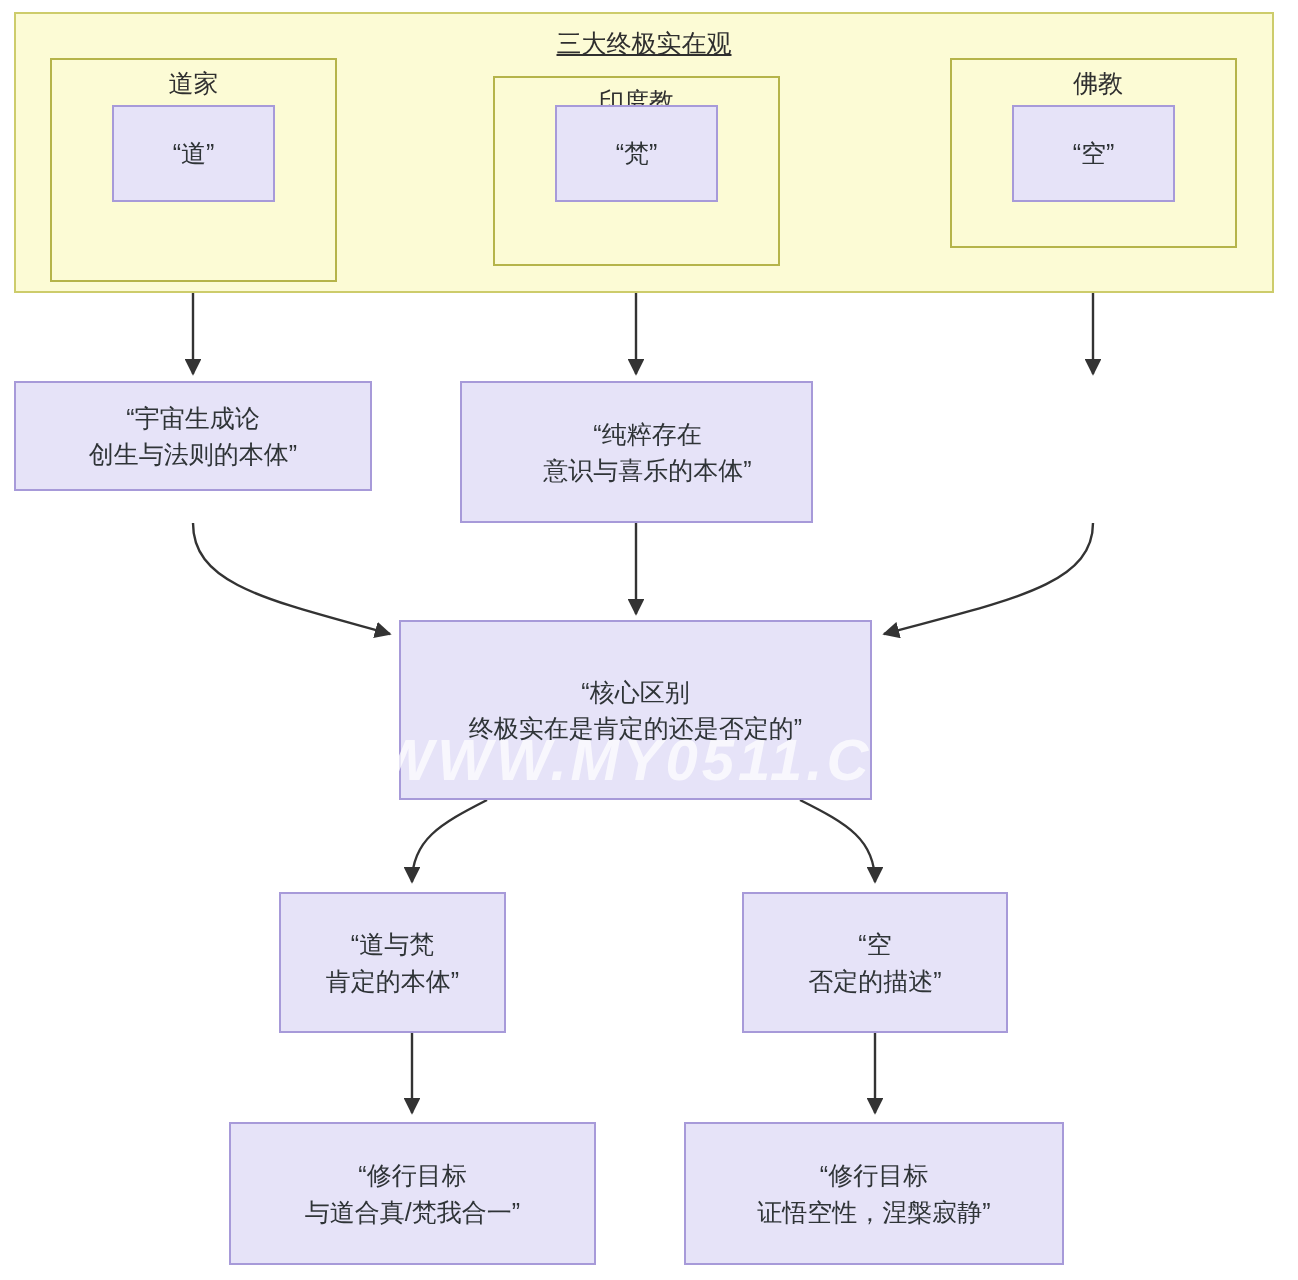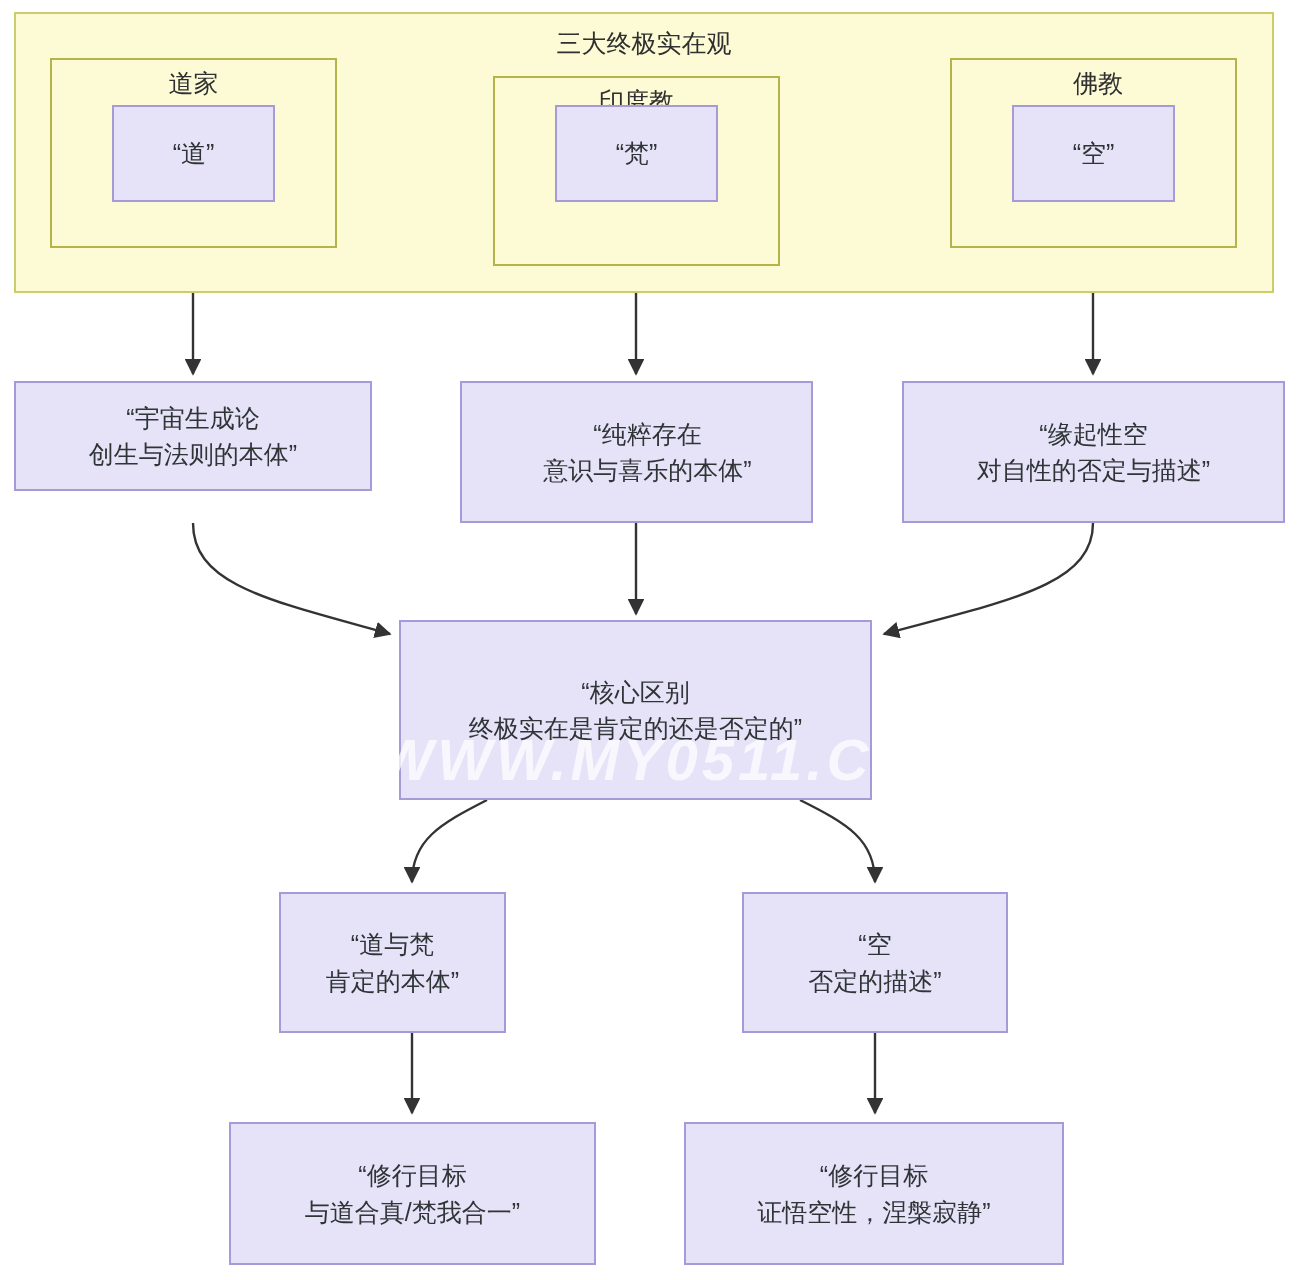--- a/index.html
+++ b/index.html
@@ -109,45 +109,43 @@
     <path d="M 487 800 C 440 824, 412 840, 412 882" stroke="#333333" stroke-width="2.4" fill="none" marker-end="url(#arrow)"></path>
 
     <path d="M 800 800 C 848 824, 875 840, 875 882" stroke="#333333" stroke-width="2.4" fill="none" marker-end="url(#arrow)"></path>
 
     <path d="M 412 1033 L 412 1113" stroke="#333333" stroke-width="2.4" fill="none" marker-end="url(#arrow)"></path>
 
     <path d="M 875 1033 L 875 1113" stroke="#333333" stroke-width="2.4" fill="none" marker-end="url(#arrow)"></path>
   </svg>
 
   <div class="group-outer" style="left:14px; top:12px; width:1260px; height:281px;">
-    <div class="group-title" style="top:14px;">三大终极实在观</div>
+    <div class="group-title" style="top:14px;text-decoration:underline;">三大终极实在观</div>
   </div>
 
-  <div class="group-inner" style="left:50px; top:58px; width:287px; height:190px;padding-left:40px;">
+  <div class="group-inner" style="left:50px; top:58px; width:287px; height:224px;padding-left:40px;">
     <div class="group-title" style="top:8px;">道家</div>
   </div>
 
   <div class="group-inner" style="left:493px; top:76px; width:287px; height:190px;">
     <div class="group-title" style="top:8px;">印度教</div>
   </div>
 
   <div class="group-inner" style="left:950px; top:58px; width:287px; height:190px;">
     <div class="group-title" style="top:8px;margin-left:9px;">佛教</div>
   </div>
 
   <div class="node small" style="left:112px; top:105px; width:163px; height:97px;">“道”</div>
   <div class="node small" style="left:555px; top:105px; width:163px; height:97px;">“梵”</div>
   <div class="node small" style="left:1012px; top:105px; width:163px; height:97px;">“空”</div>
 
   <div class="node" style="left:14px; top:381px; width:358px; height:110px;">“宇宙生成论
 创生与法则的本体”</div>
   <div class="node" style="left:460px; top:381px; width:353px; height:142px;padding-left:30px;">“纯粹存在
 意识与喜乐的本体”</div>
-  <div class="node" style="left:902px; top:381px; width:383px; height:142px;">“缘起性空
-对自性的否定与描述”</div>
 
   <div class="node" style="left:399px; top:620px; width:473px; height:180px;">“核心区别
 终极实在是肯定的还是否定的”</div>
 
   <div class="watermark">WWW.MY0511.CO</div>
 
   <div class="node" style="left:279px; top:892px; width:227px; height:141px;">“道与梵
 肯定的本体”</div>
   <div class="node" style="left:742px; top:892px; width:266px; height:141px;">“空
 否定的描述”</div>

